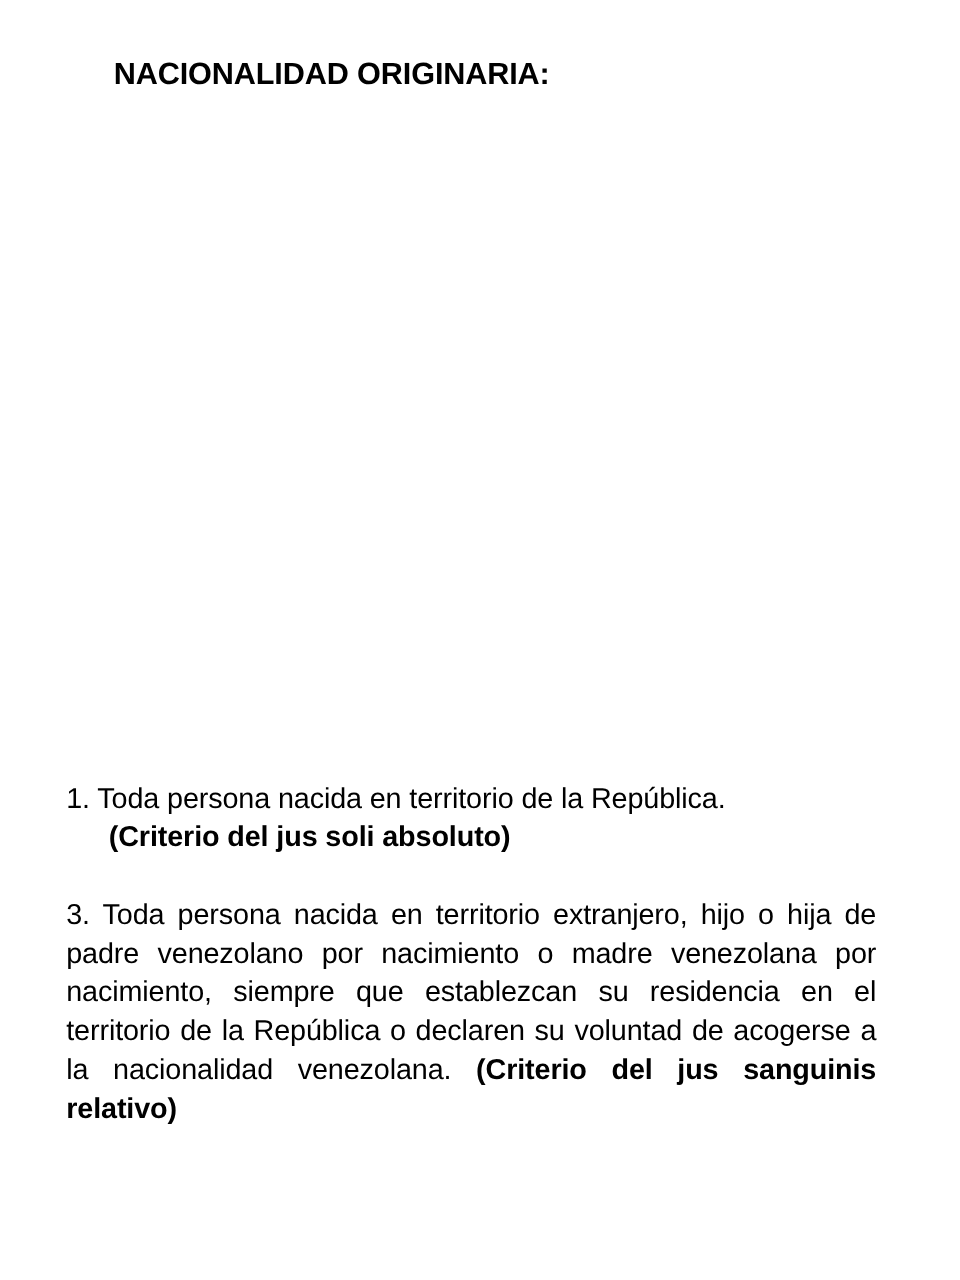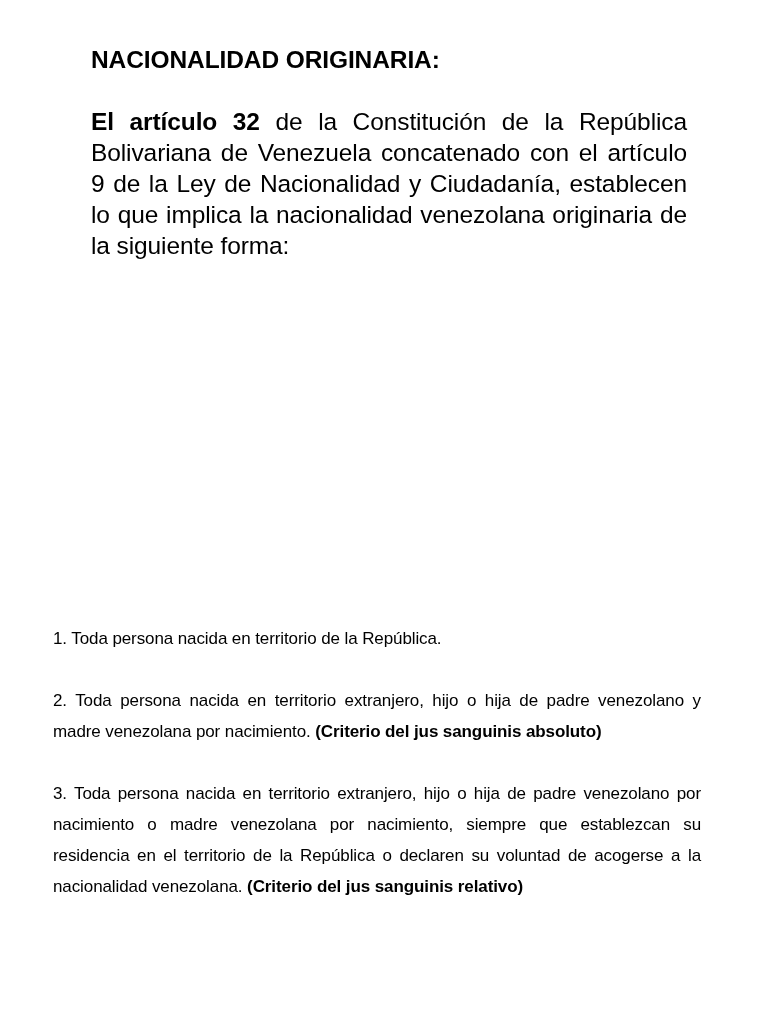--- a/index.html
+++ b/index.html
@@ -58,21 +58,21 @@
   
   .list-block {
     position: absolute;
     left: 53px;
     top: 623px;
     width: 648px;
   }
 
   .list-item {
     margin: 0;
-    font-size: 17px;
+    font-size: 23px;
     line-height: 31px;
     text-align: justify;
     text-justify: inter-word;
     letter-spacing: -0.1px;
   }
 
   .list-item + .list-item {
     margin-top: 31px;
   }
 
@@ -93,27 +93,25 @@
 </style>
 </head>
 <body>
 
 <div class="page">
 
   <div class="intro-block">
 
     <p class="para"><span class="heading">NACIONALIDAD ORIGINARIA:</span></p>
 
-    <p class="para"><b>El artículo 32</b><span> de la Constitución de la República Bolivariana de Venezuela concatenado con el artículo 9 de la Ley de Nacionalidad y Ciudadanía, establecen lo que implica la nacionalidad venezolana originaria de la siguiente forma:</span></p>
 
   </div>
 
   <div class="list-block">
 
-    <p class="list-item item-hanging"><span class="marker">1.</span><span> Toda persona nacida en territorio de la República.</span></p>
+    <p class="list-item item-hanging"><span class="marker">1.</span><span> Toda persona nacida en territorio de la República.</span><span class="continuation">(Criterio del jus soli absoluto)</span></p>
 
-    <p class="list-item"><span class="marker">2.</span><span> Toda persona nacida en territorio extranjero, hijo o hija de padre venezolano y madre venezolana por nacimiento. </span><b>(Criterio del jus sanguinis absoluto)</b></p>
 
     <p class="list-item"><span class="marker">3.</span><span> Toda persona nacida en territorio extranjero, hijo o hija de padre venezolano por nacimiento o madre venezolana por nacimiento, siempre que establezcan su residencia en el territorio de la República o declaren su voluntad de acogerse a la nacionalidad venezolana. </span><b>(Criterio del jus sanguinis relativo)</b></p>
 
   </div>
 
 </div>
 
 </body></html>

